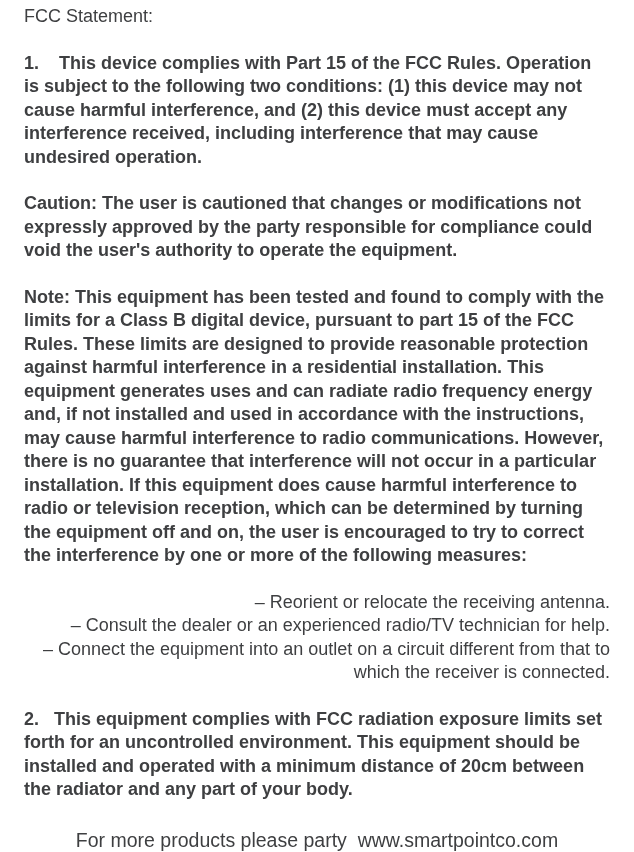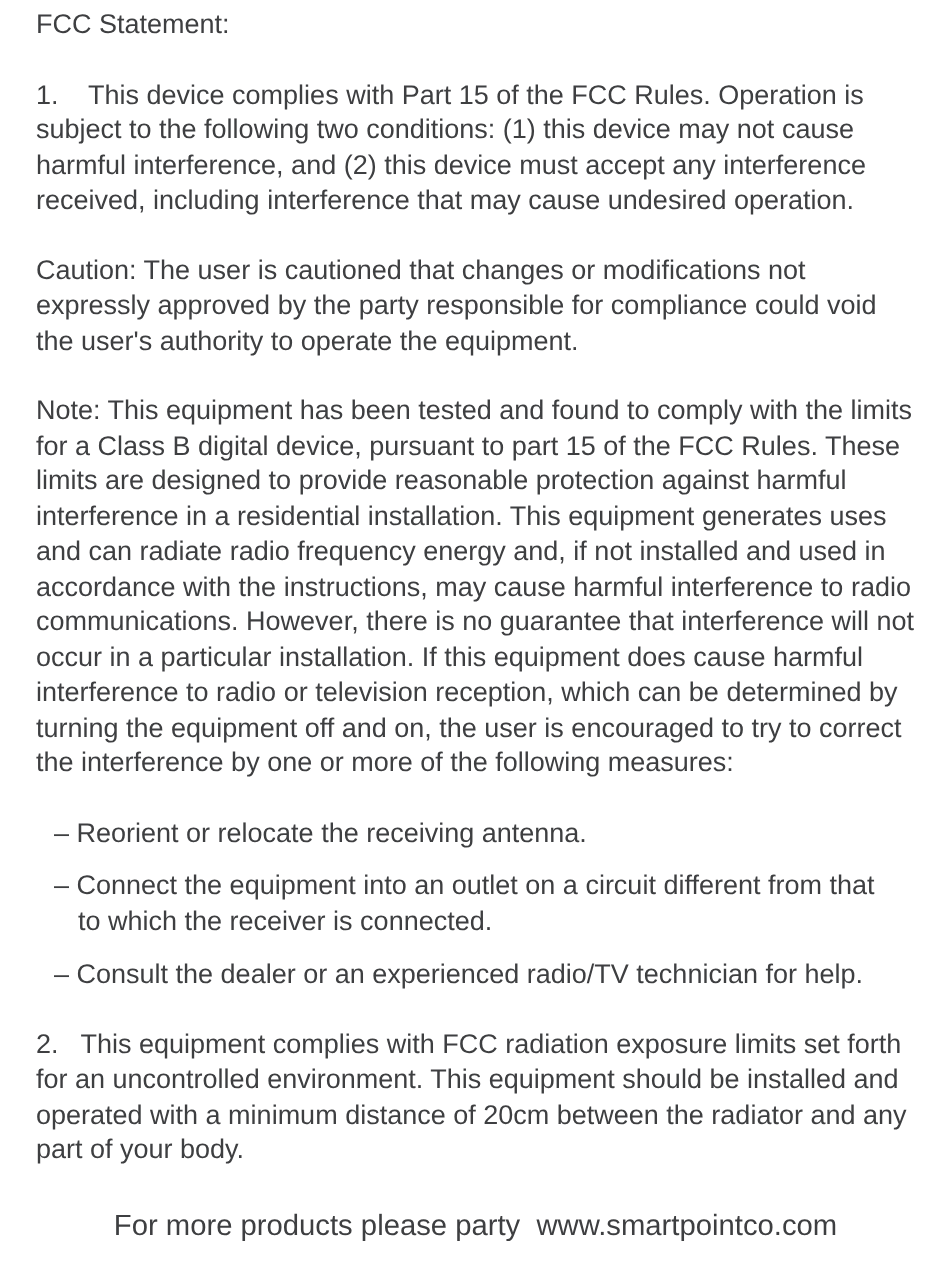--- a/index.html
+++ b/index.html
@@ -21,38 +21,40 @@
     position: relative;
   }
   .doc-title {
     margin: 0;
     font-weight: 400;
     white-space: pre-wrap;
   }
   .para {
     margin: 0 0 0 0;
     white-space: pre-wrap;
+    font-weight: bold;
   }
   .para + .para,
   .doc-title + .para,
   .para + .measures,
   .measures + .para {
     margin-top: 23px;
   }
   .para.numbered { margin-top: 23px; }
   .measures {
     margin: 23px 0 0 0;
     padding: 0;
     list-style: none;
   }
   .measure {
-    margin: 12px;
+    margin: 0;
     padding-left: 16px;
     text-indent: -16px;
     white-space: pre-wrap;
+    text-align: right;
   }
   .footer-note {
     margin: 27px 0 0 0;
     text-align: center;
     font-size: 19.5px;
     white-space: pre-wrap;
     color: #3e3f41;
   }
 </style>
 </head>
@@ -63,21 +65,21 @@
   <p class="doc-title">FCC Statement:</p>
 
   <p class="para">1.    This device complies with Part 15 of the FCC Rules. Operation is subject to the following two conditions: (1) this device may not cause harmful interference, and (2) this device must accept any interference received, including interference that may cause undesired operation.</p>
 
   <p class="para">Caution: The user is cautioned that changes or modifications not expressly approved by the party responsible for compliance could void the user's authority to operate the equipment.</p>
 
   <p class="para">Note: This equipment has been tested and found to comply with the limits for a Class B digital device, pursuant to part 15 of the FCC Rules. These limits are designed to provide reasonable protection against harmful interference in a residential installation. This equipment generates uses and can radiate radio frequency energy and, if not installed and used in accordance with the instructions, may cause harmful interference to radio communications. However, there is no guarantee that interference will not occur in a particular installation. If this equipment does cause harmful interference to radio or television reception, which can be determined by turning the equipment off and on, the user is encouraged to try to correct the interference by one or more of the following measures:</p>
 
   <ul class="measures">
     <li class="measure">– Reorient or relocate the receiving antenna.</li>
+    <li class="measure">– Consult the dealer or an experienced radio/TV technician for help.</li>
     <li class="measure">– Connect the equipment into an outlet on a circuit different from that to which the receiver is connected.</li>
-    <li class="measure">– Consult the dealer or an experienced radio/TV technician for help.</li>
   </ul>
 
   <p class="para numbered">2.   This equipment complies with FCC radiation exposure limits set forth for an uncontrolled environment. This equipment should be installed and operated with a minimum distance of 20cm between the radiator and any part of your body.</p>
 
   <p class="footer-note">For more products please party  www.smartpointco.com</p>
 
 </div>
 
 </body></html>

